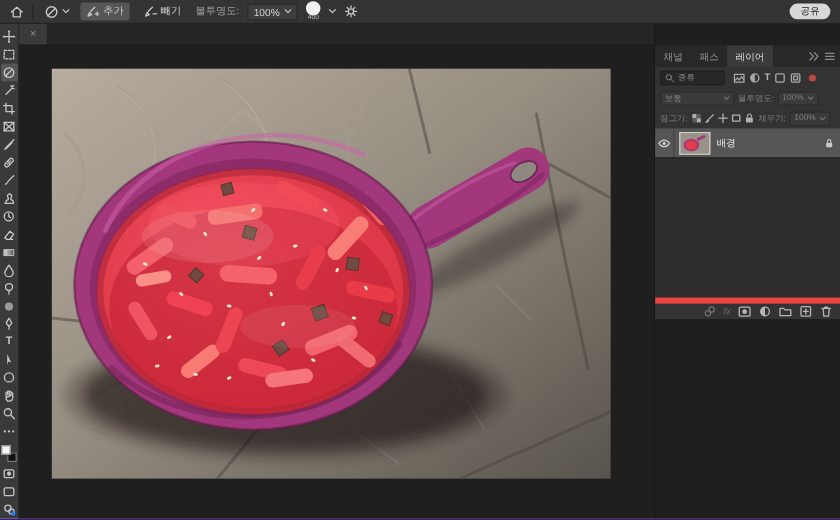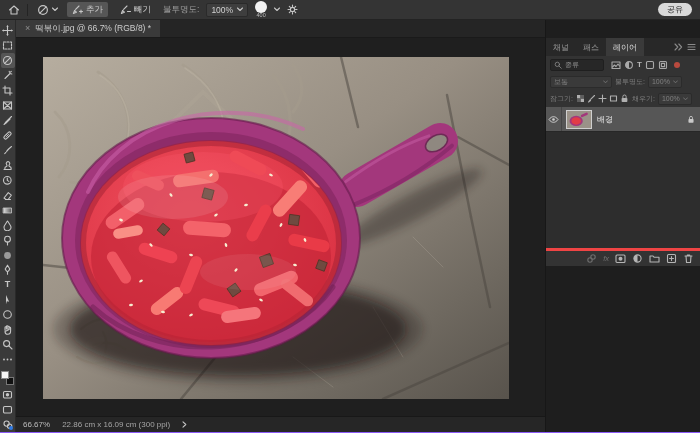--- a/index.html
+++ b/index.html
@@ -66,21 +66,21 @@
   .mini-label{font-size:7px;color:#7d7d7d;white-space:nowrap;}
   .mini-dd{display:flex;align-items:center;gap:3px;background:#3a3a3a;border:1px solid #2b2b2b;
     border-radius:2px;height:12px;padding:0 3px;font-size:7px;color:#808080;white-space:nowrap;}
   .lock-icons{display:flex;align-items:center;gap:2px;}
   .layer-row{height:24px;background:#565656;display:flex;align-items:center;}
   .eye-cell{width:16px;height:100%;display:flex;align-items:center;justify-content:center;border-right:1px solid #454545;}
   .layer-thumb{width:26px;height:19px;border:1px solid #cfcfcf;margin:0 5px 0 4px;background:#9a9288;}
   .layer-name{font-size:8px;color:#eaeaea;flex:1;}
   .layer-lock{padding-right:5px;display:flex;}
   .panel-body{flex:1;background:#2d2d2d;border-top:1px solid #272727;}
-  .panel-footer{height:18px;background:#333;border-top:3px solid #ef4444;
+  .panel-footer{height:18px;background:#333;border-top:5px solid #ef4444;
     display:flex;align-items:center;justify-content:flex-end;gap:6px;padding:0 6px;}
   .fx-txt{font-size:7.5px;font-style:italic;color:#6f6f6f;}
   .right-empty{flex:1;background:#1e1e1e;}
   .t-letter{font-size:8px;font-weight:bold;color:#b8b8b8;line-height:1;}
 </style>
 </head>
 <body>
 
 <svg width="0" height="0" style="position:absolute">
   <defs>
@@ -313,21 +313,20 @@
             <circle cx="7.6" cy="7.2" r="2.2"></circle>
             <circle cx="9" cy="9" r="2" fill="#2f7ae5" stroke="none"></circle>
           </svg>
         </div>
     </div>
 
     <div class="center">
       <div class="doc-tabs">
         <div class="doc-tab">
           <span class="tab-close">×</span>
-          <span class="tab-title">떡볶이.jpg @ 66.7% (RGB/8) *</span>
         </div>
       </div>
 
       <div class="canvas">
         <svg class="photo" viewBox="0 0 466 342">
           <rect width="466" height="342" fill="url(#bgGrad)"></rect>
 
           <g stroke="#a59c8d" stroke-width="3" fill="none" opacity="0.55" stroke-linecap="round">
             <path d="M140,8 C190,40 195,95 150,135 C120,162 75,160 55,130"></path>
             <path d="M55,15 C85,35 95,70 75,105 C65,122 45,130 28,125"></path>
@@ -440,27 +439,20 @@
                 <ellipse cx="88" cy="248" rx="2" ry="1.2" transform="rotate(-10 88 248)"></ellipse>
                 <ellipse cx="262" cy="183" rx="2" ry="1.2" transform="rotate(65 262 183)"></ellipse>
                 <ellipse cx="173" cy="158" rx="2" ry="1.2" transform="rotate(-35 173 158)"></ellipse>
                 <ellipse cx="120" cy="255" rx="2" ry="1.2" transform="rotate(5 120 255)"></ellipse>
               </g>
             </g>
           </g>
         </svg>
       </div>
 
-      <div class="status-bar">
-        <span class="zoom-val">66.67%</span>
-        <span class="doc-info">22.86 cm x 16.09 cm (300 ppi)</span>
-        <svg class="ico" width="5" height="7" viewBox="0 0 5 7">
-            <path d="M1 0.8l2.8 2.7L1 6.2"></path>
-          </svg>
-      </div>
     </div>
 
     <div class="right-col">
       <div class="panel">
         <div class="panel-tabs">
           <div class="ptab">채널</div>
           <div class="ptab">패스</div>
           <div class="ptab active">레이어</div>
           <div class="ptab-icons">
             <svg class="ico" width="9" height="8" viewBox="0 0 9 8" style="stroke:#8a8a8a">

